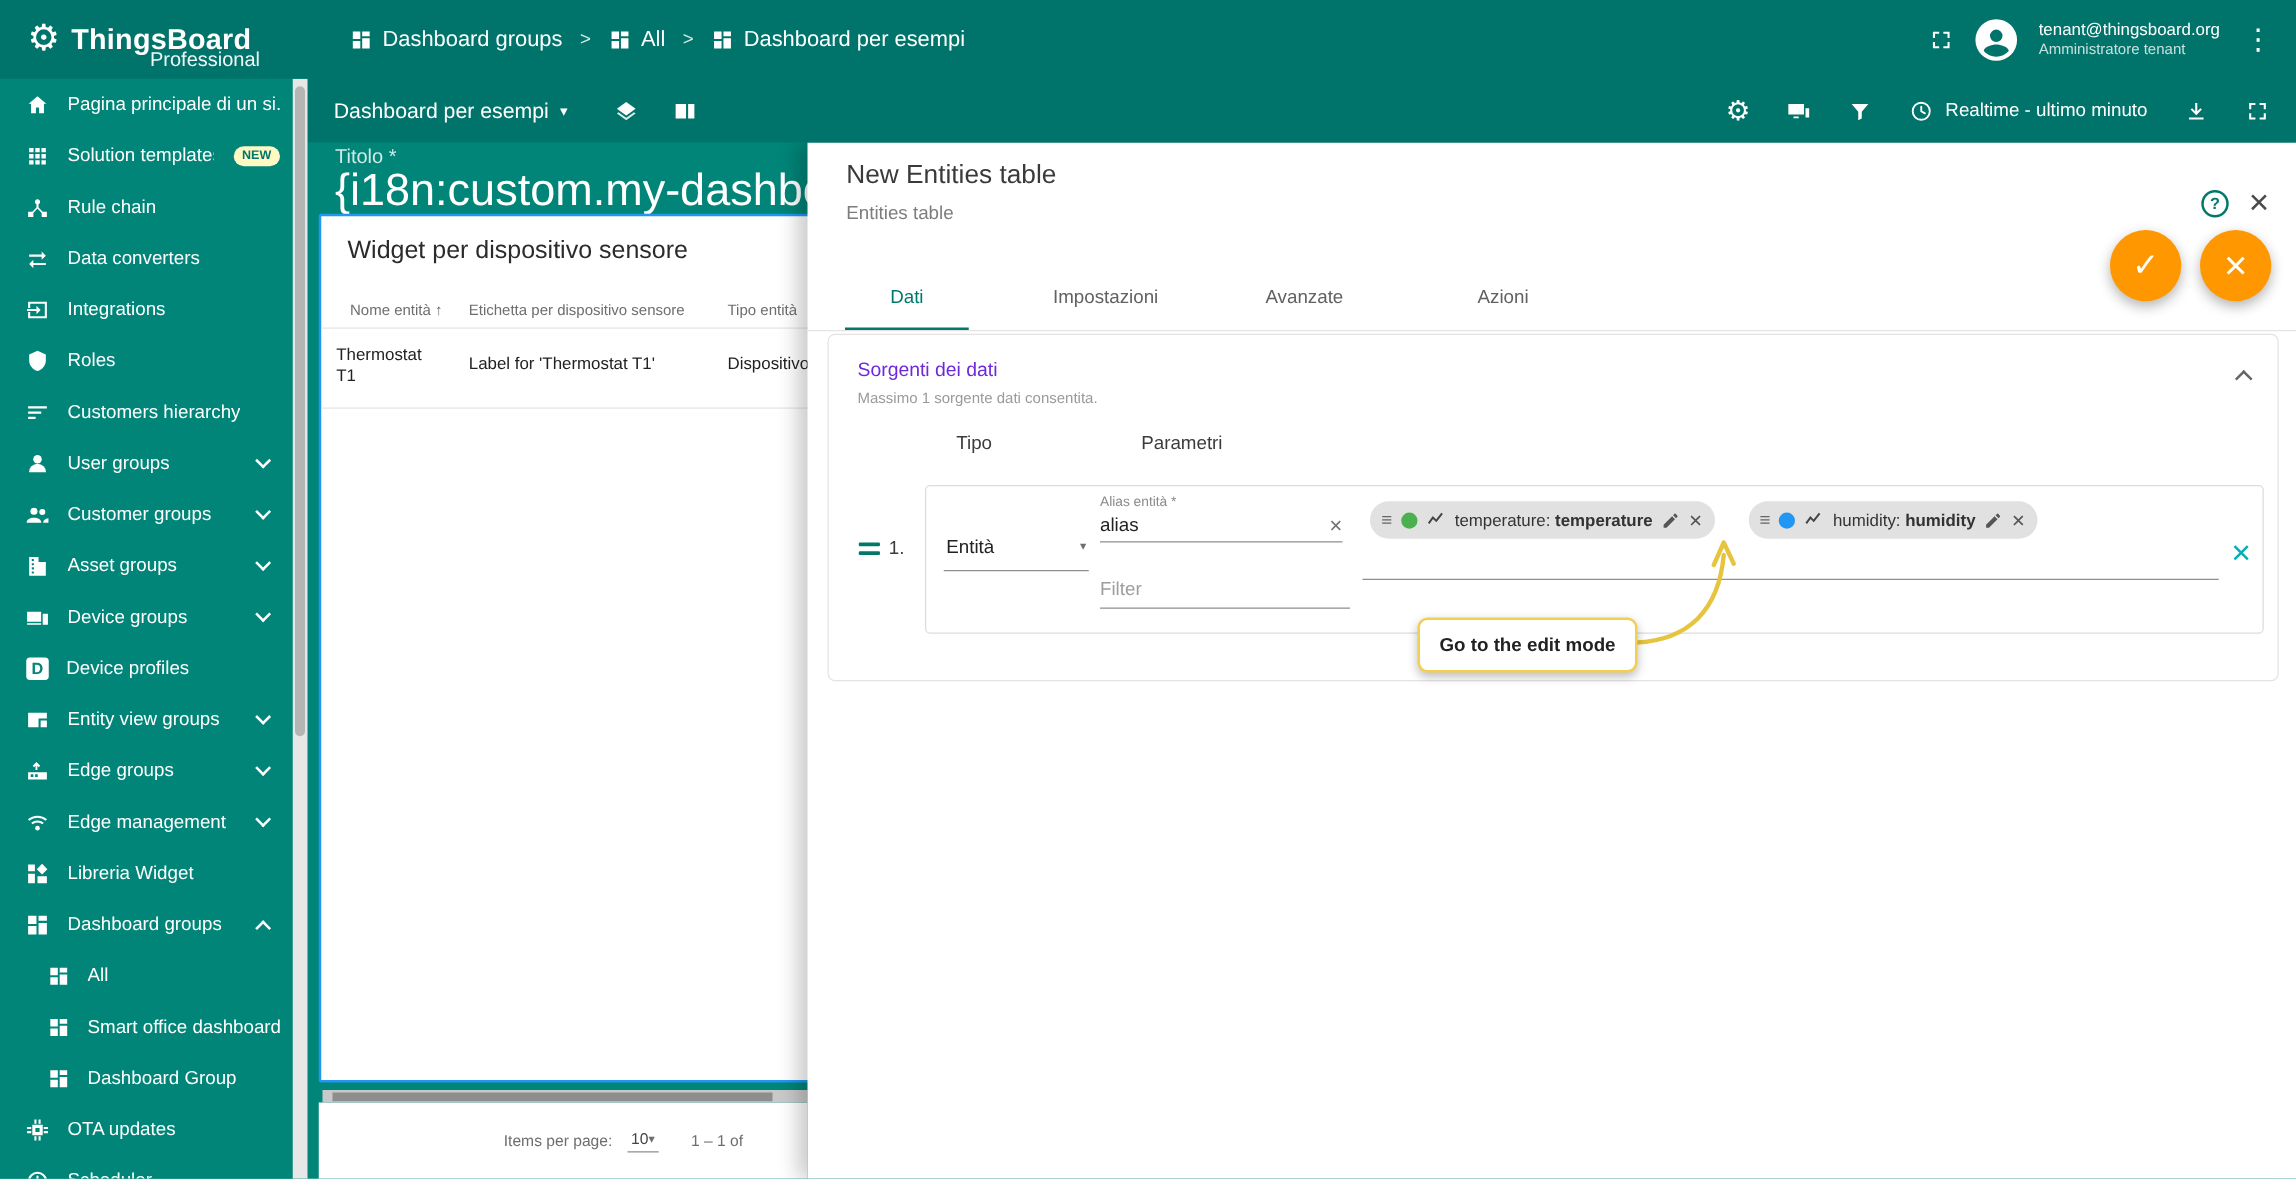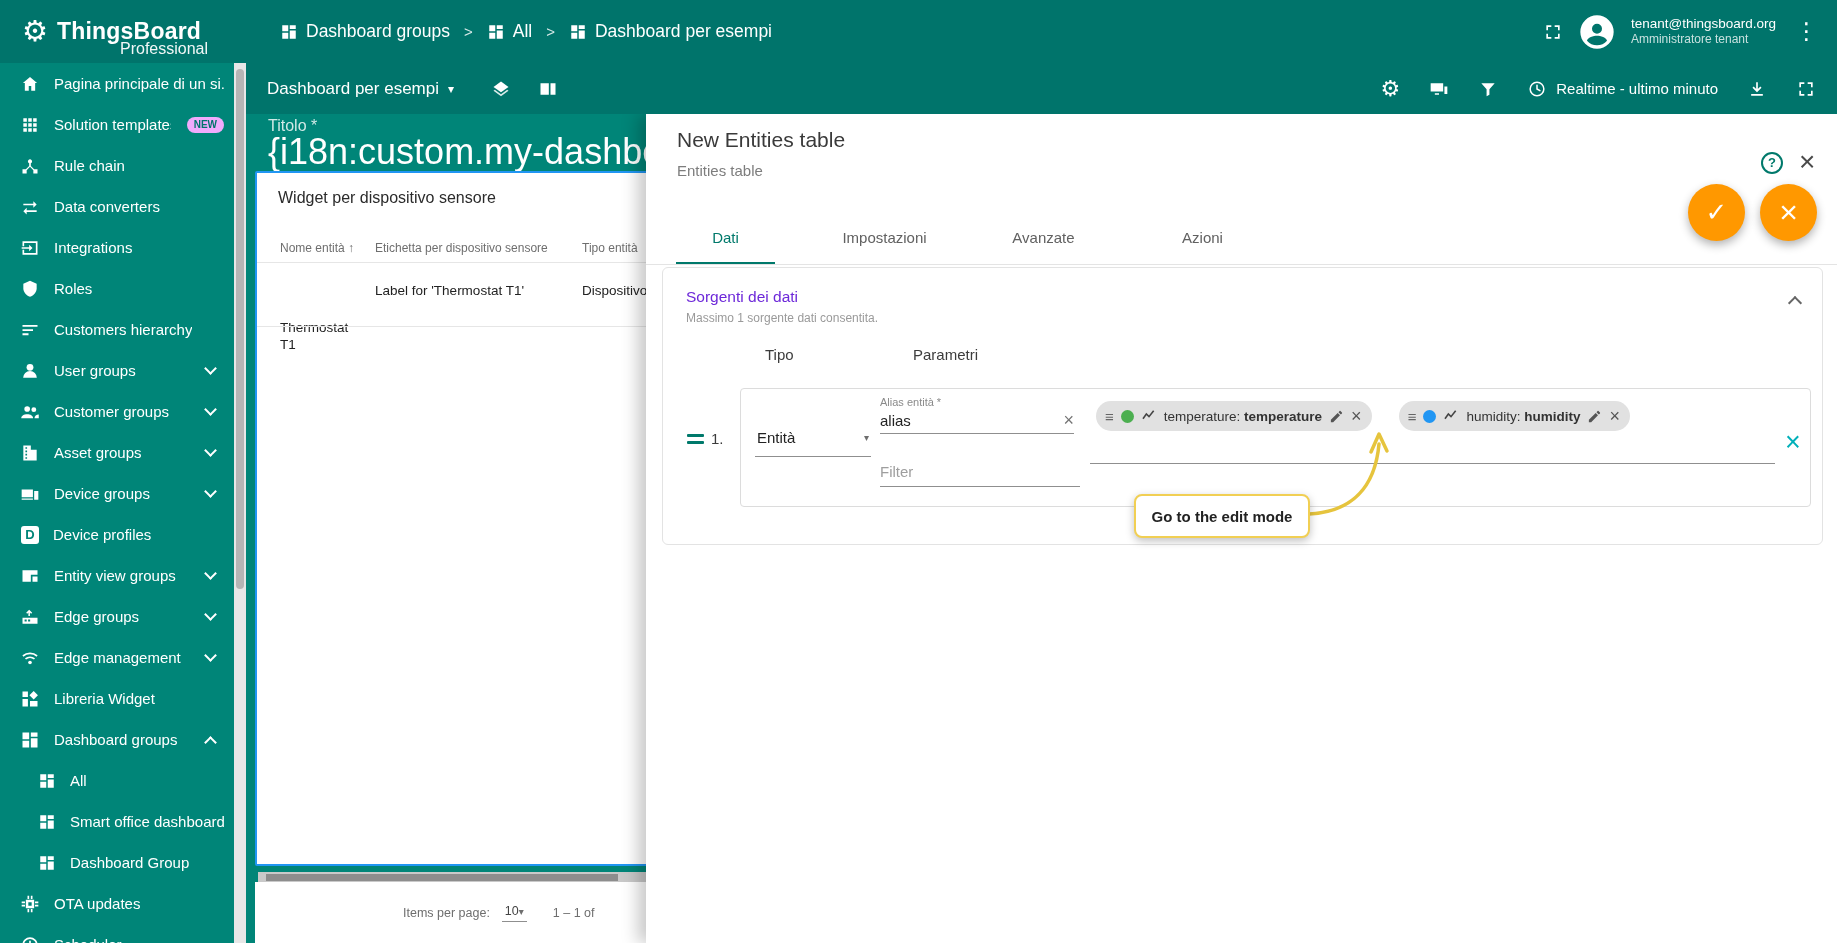--- a/index.html
+++ b/index.html
@@ -28,21 +28,21 @@
   .user-role { font-size:12px; opacity:.78; }
   .kebab { font-size:23px; padding:0 5px; }
 
   
   .sidebar { position:absolute; top:63px; left:0; width:234px; bottom:0; background:#008578; color:#fff; overflow:hidden; z-index:30; }
   .side-item { height:41px; display:flex; align-items:center; gap:14px; padding:0 10px 0 20px; font-size:15px; }
   .side-item.sub { padding-left:38px; }
   .i { width:20px; height:20px; flex:0 0 20px; }
   .i18 { width:18px; height:18px; flex:0 0 18px; }
   .side-label { white-space:nowrap; overflow:hidden; }
-  .badge-new { background:#f0abfc; color:#00746b; font-size:10px; font-weight:bold; border-radius:9px; padding:2.5px 7px; margin-left:2px; }
+  .badge-new { background:#fef9c3; color:#00746b; font-size:10px; font-weight:bold; border-radius:9px; padding:2.5px 7px; margin-left:2px; }
   .chev-down, .chev-up { width:9px; height:9px; border-right:2px solid #fff; border-bottom:2px solid #fff; margin-left:auto; margin-right:9px; }
   .chev-down { transform:rotate(45deg); margin-top:-4px; }
   .chev-up { transform:rotate(225deg); margin-top:5px; }
   .dprofile { width:18px; height:18px; background:#fff; color:#008578; border-radius:3px; font-size:13px; font-weight:bold; display:flex; align-items:center; justify-content:center; flex:0 0 18px; margin-left:1px; }
 
   .side-scroll { position:absolute; top:63px; left:234px; width:12px; bottom:0; background:#e7e7e7; z-index:29; }
   .side-thumb { position:absolute; top:6px; left:2px; width:8px; height:520px; background:#b5b5b5; border-radius:4px; }
 
   
   .dash-toolbar { position:absolute; top:63px; left:246px; right:0; height:51px; background:#00746b; color:#fff; display:flex; align-items:center; z-index:20; }
@@ -50,21 +50,21 @@
   .tb-caret { font-size:12px; }
   .tb-icons-left { display:flex; gap:27px; margin-left:37px; }
   .tb-right { margin-left:auto; display:flex; align-items:center; gap:29px; margin-right:21px; }
   .tw { display:flex; gap:9px; align-items:center; font-size:15px; white-space:nowrap; }
 
   
   .dash-title-label { position:absolute; left:268px; top:117px; font-size:16px; color:rgba(255,255,255,.82); z-index:5; }
   .dash-title-value { position:absolute; left:268px; top:131px; font-size:36px; color:#fff; z-index:5; white-space:nowrap; }
 
   .widget-card { position:absolute; left:255px; top:171px; width:500px; height:695px; background:#fff; border:2px solid #2196f3; border-radius:2px; z-index:6; }
-  .w-title { position:absolute; left:21px; top:16px; font-size:16px; color:#2b2b2b; }
+  .w-title { position:absolute; left:21px; top:16px; font-size:20px; color:#2b2b2b; }
   .w-col { position:absolute; top:68px; font-size:12px; color:#6e6e6e; white-space:nowrap; }
   .w-div { position:absolute; left:0; right:0; border-top:1px solid #e6e6e6; }
   .w-cell { position:absolute; font-size:13.5px; color:#222; white-space:nowrap; }
   .w-name { width:82px; white-space:normal; line-height:17px; }
 
   .hscroll { position:absolute; left:258px; top:872px; width:388px; height:10px; background:#c9c9c9; z-index:7; }
   .hthumb { position:absolute; left:8px; top:1.5px; width:352px; height:7px; background:#8d8d8d; }
 
   .widget-footer { position:absolute; left:255px; top:882px; width:391px; height:61px; background:#fff; z-index:6; overflow:hidden; }
   .pag { position:absolute; left:148px; top:22px; display:flex; align-items:center; gap:12px; font-size:12.5px; color:#6e6e6e; white-space:nowrap; }
@@ -361,21 +361,21 @@
 
 <div class="widget-card" data-interactable="true">
   <div class="w-title" data-interactable="false">Widget per dispositivo sensore</div>
   <div class="w-col" style="left:23px;" data-interactable="true">
     <span>Nome entità</span>
     <span data-interactable="false">↑</span>
   </div>
   <div class="w-col" style="left:118px;" data-interactable="true">Etichetta per dispositivo sensore</div>
   <div class="w-col" style="left:325px;" data-interactable="true">Tipo entità</div>
   <div class="w-div" style="top:89px;" data-interactable="false"></div>
-  <div class="w-cell w-name" style="left:23px; top:102px;margin-top:44px;" data-interactable="true">Thermostat T1</div>
+  <div class="w-cell w-name" style="left:12px; top:102px;" data-interactable="true">Thermostat T1</div>
   <div class="w-cell" style="left:118px; top:110px;" data-interactable="true">Label for 'Thermostat T1'</div>
   <div class="w-cell" style="left:325px; top:110px;" data-interactable="true">Dispositivo</div>
   <div class="w-div" style="top:153px;" data-interactable="false"></div>
 </div>
 
 <div class="hscroll" data-interactable="true">
   <div class="hthumb" data-interactable="true"></div>
 </div>
 
 <div class="widget-footer" data-interactable="false">

